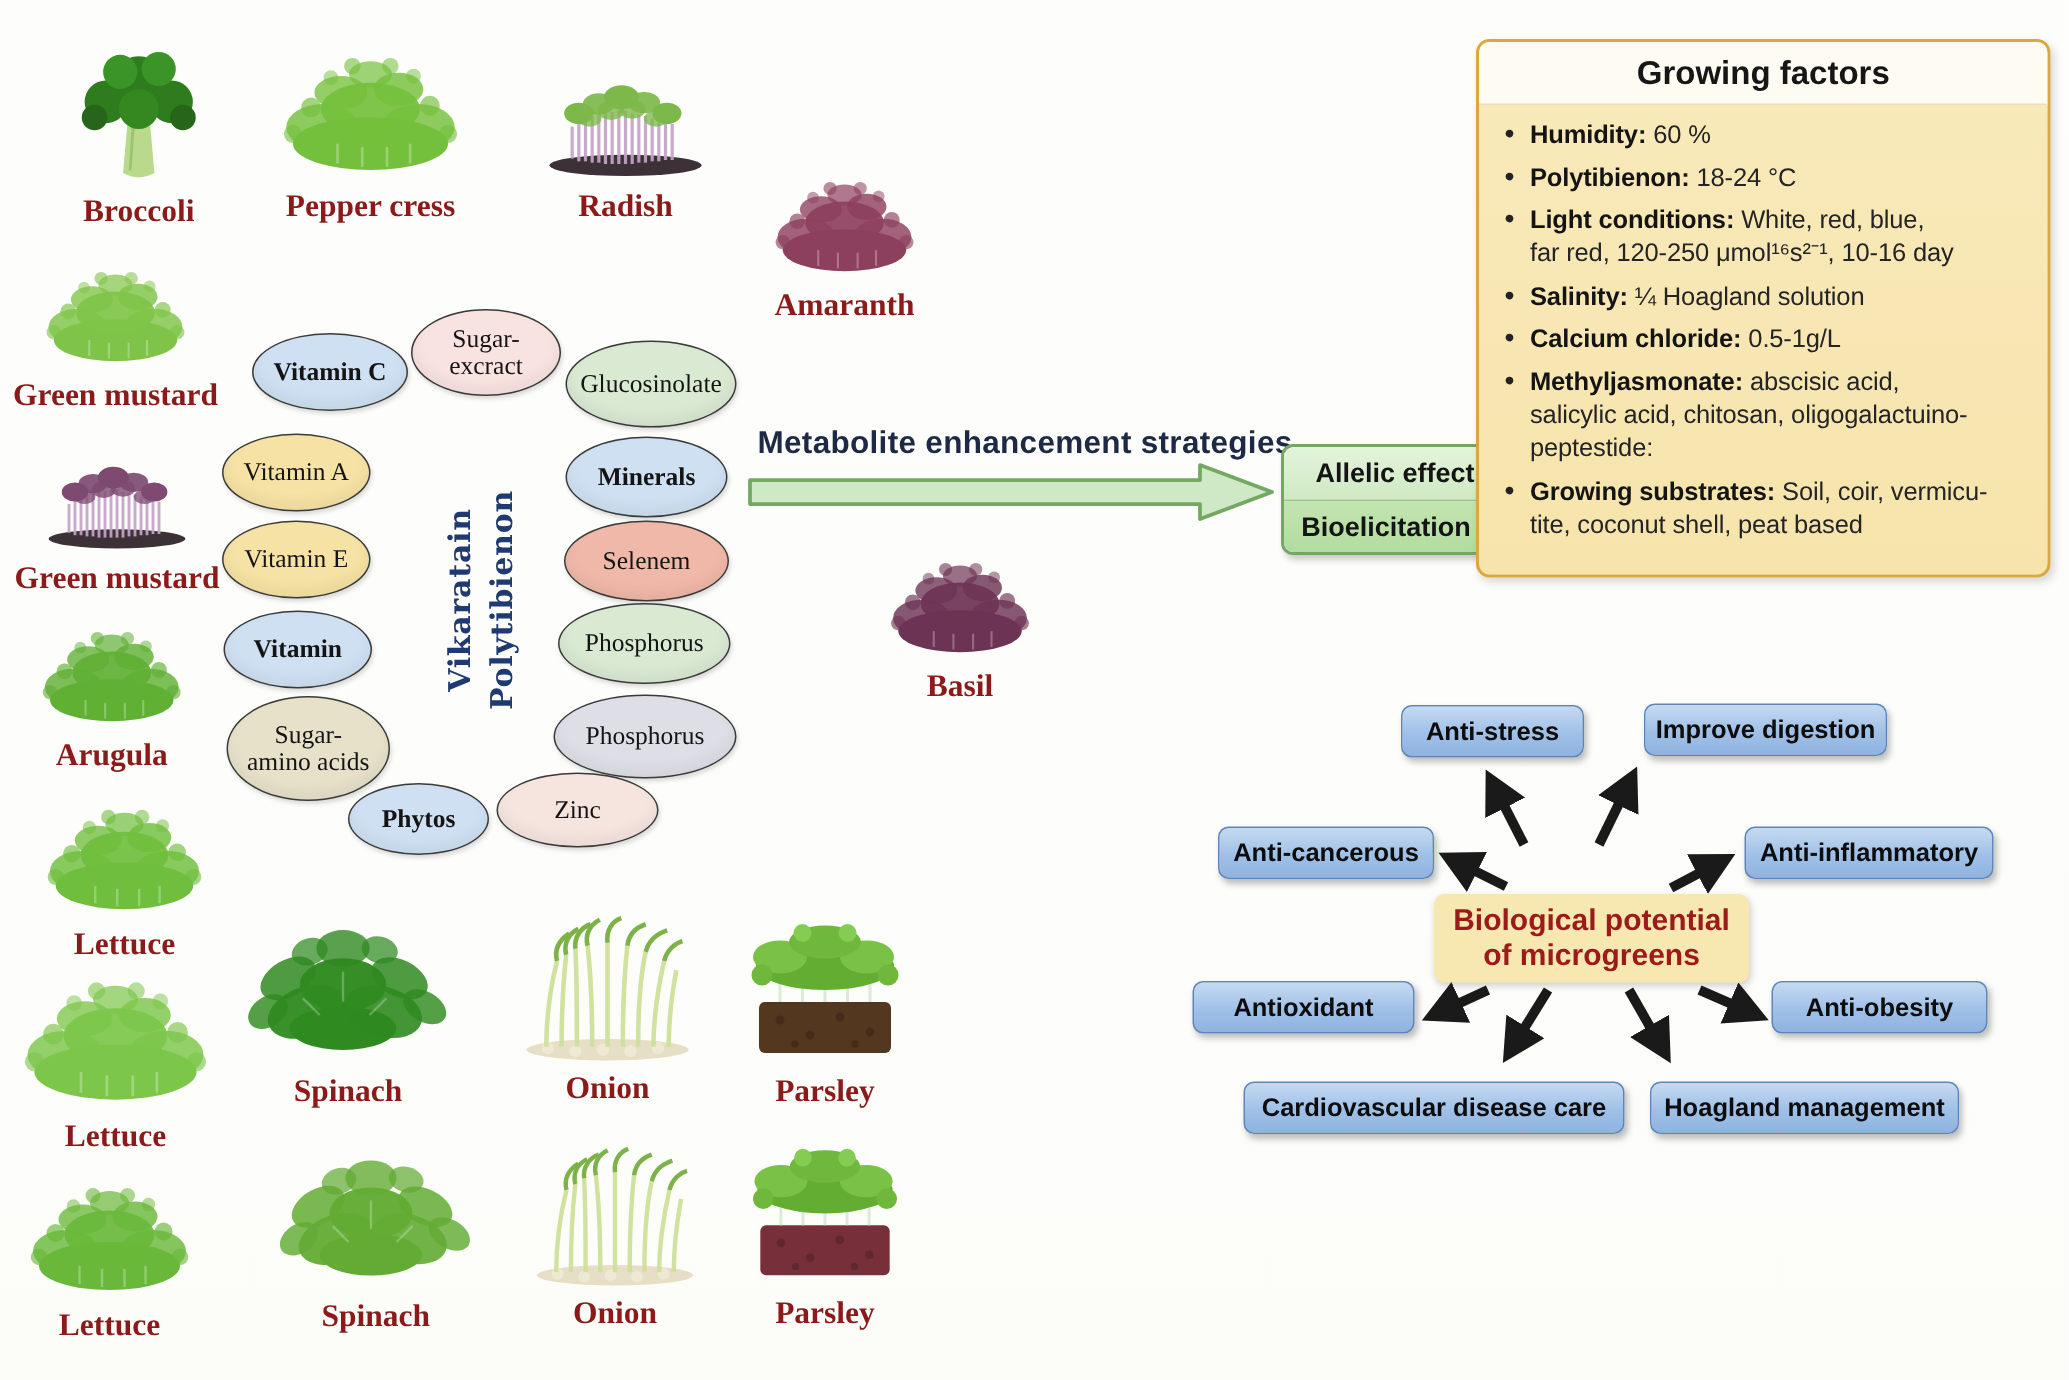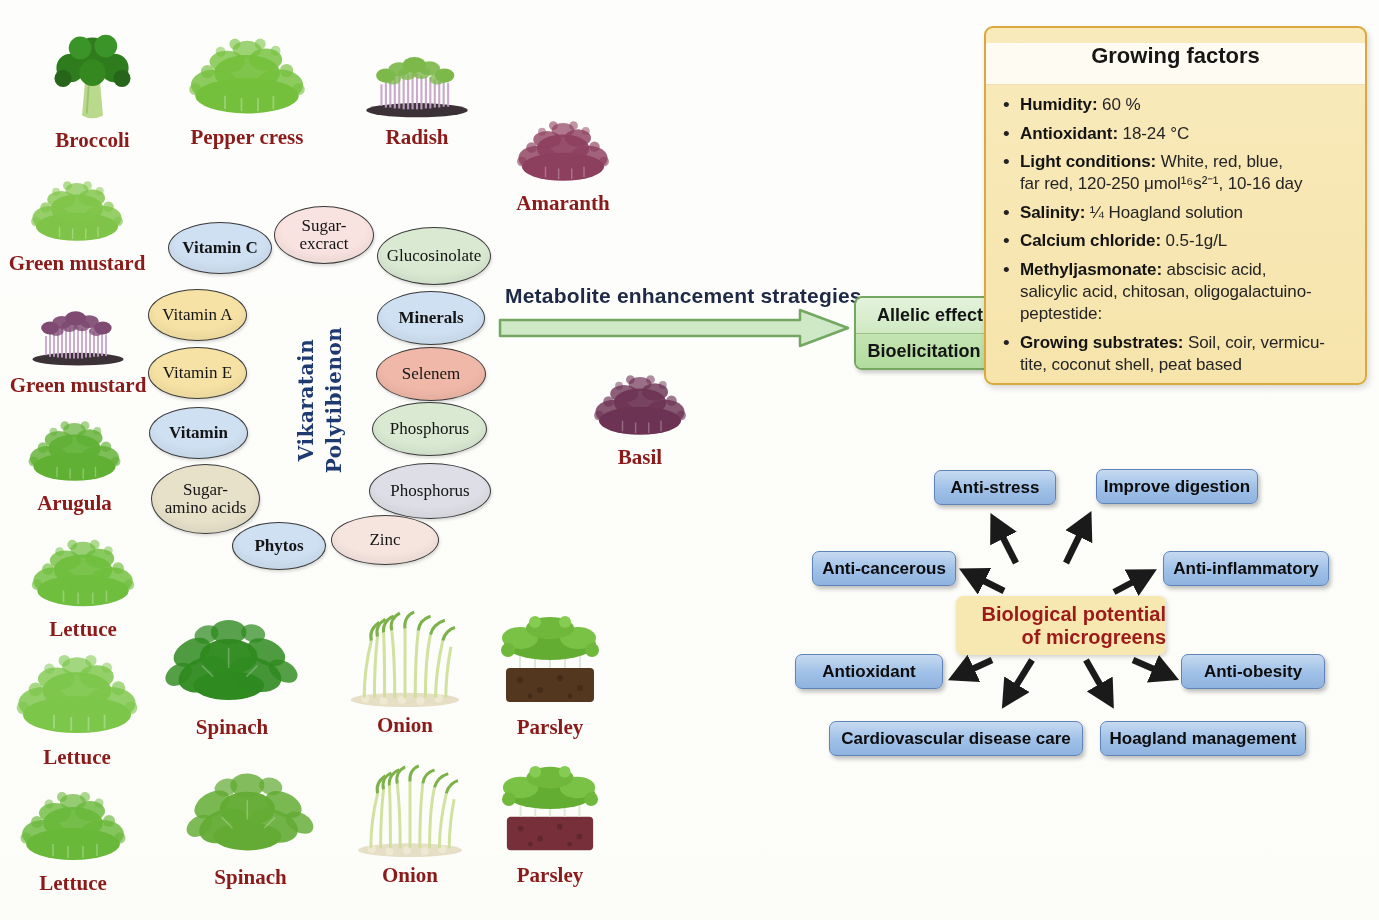--- a/index.html
+++ b/index.html
@@ -51,23 +51,22 @@
   .allelic-top{background:linear-gradient(180deg,#e4f3dc,#cfe9c2);padding-left:12px;}
   .allelic-bottom{background:linear-gradient(180deg,#c4e4b2,#b1dc9e);border-top:1px solid #9cc489;}
   
   .gf-panel{
     position:absolute;left:984px;top:26px;width:383px;height:359px;box-sizing:border-box;
     border:2.5px solid #d9a93f;border-radius:9px;overflow:hidden;
     background:linear-gradient(180deg,#f9eabc 0%,#f6e4ab 100%);
     box-shadow:2px 3px 6px rgba(0,0,0,.15);
   }
   .gf-header{
-    background:#fefbf2;height:41px;display:flex;align-items:flex-start;justify-content:center;
+    background:#fefbf2;height:41px;display:flex;align-items:center;justify-content:center;
     border-bottom:1px solid #ecdfb4;
-    margin-top:15px;
   }
   .gf-title{font-size:22px;font-weight:bold;color:#161616;}
   .gf-body{padding:9px 8px 6px 12px;}
   .gf-item{
     position:relative;padding-left:22px;margin-bottom:6.5px;
     font-size:17px;line-height:1.3;color:#242424;letter-spacing:-.1px;
   }
   .gf-item::before{content:"\2022";position:absolute;left:5px;top:-1px;font-size:19px;color:#222;}
   .gf-label{font-weight:bold;color:#141414;}
   .gf-text{white-space:pre-line;}
@@ -75,21 +74,21 @@
   .bio-box{
     position:absolute;display:flex;align-items:center;justify-content:center;
     background:linear-gradient(180deg,#c6daf1 0%,#9fc0e7 55%,#8fb3e0 100%);
     border:1.5px solid #5f85b8;border-radius:7px;
     font-size:17px;font-weight:bold;color:#0d0d0d;white-space:nowrap;
     box-shadow:2px 3px 4px rgba(0,0,0,.25);
   }
   .bio-center{
     position:absolute;left:956px;top:596px;width:210px;height:59px;
     background:#f6e8b0;border-radius:7px;display:flex;flex-direction:column;
-    align-items:flex-end;justify-content:center;line-height:1.15;
+    align-items:center;justify-content:center;line-height:1.15;
     font-size:20px;font-weight:bold;color:#9c1a1a;
     box-shadow:1px 2px 5px rgba(0,0,0,.18);
   }
   .overlay{position:absolute;left:0;top:0;pointer-events:none;}
   .defs{position:absolute;width:0;height:0;}
 </style>
 </head>
 <body>
 
 <div class="canvas">
@@ -379,21 +378,21 @@
     <div class="allelic-row allelic-top">Allelic effect</div>
     <div class="allelic-row allelic-bottom">Bioelicitation</div>
   </div>
 
   <section class="gf-panel">
     <div class="gf-header">
       <span class="gf-title">Growing factors</span>
     </div>
     <div class="gf-body">
       <div class="gf-item"><span class="gf-label">Humidity:</span><span class="gf-text"> 60 %</span></div>
-      <div class="gf-item"><span class="gf-label">Antioxidant:</span><span class="gf-text"> 18-24 °C</span></div>
+      <div class="gf-item"><span class="gf-label">Polytibienon:</span><span class="gf-text"> 18-24 °C</span></div>
       <div class="gf-item"><span class="gf-label">Light conditions:</span><span class="gf-text"> White, red, blue,
 far red, 120-250 μmol¹⁶s²⁻¹, 10-16 day</span></div>
       <div class="gf-item"><span class="gf-label">Salinity:</span><span class="gf-text"> ¼ Hoagland solution</span></div>
       <div class="gf-item"><span class="gf-label">Calcium chloride:</span><span class="gf-text"> 0.5-1g/L</span></div>
       <div class="gf-item"><span class="gf-label">Methyljasmonate:</span><span class="gf-text"> abscisic acid,
 salicylic acid, chitosan, oligogalactuino-
 peptestide:</span></div>
       <div class="gf-item"><span class="gf-label">Growing substrates:</span><span class="gf-text"> Soil, coir, vermicu-
 tite, coconut shell, peat based</span></div>
     </div>

